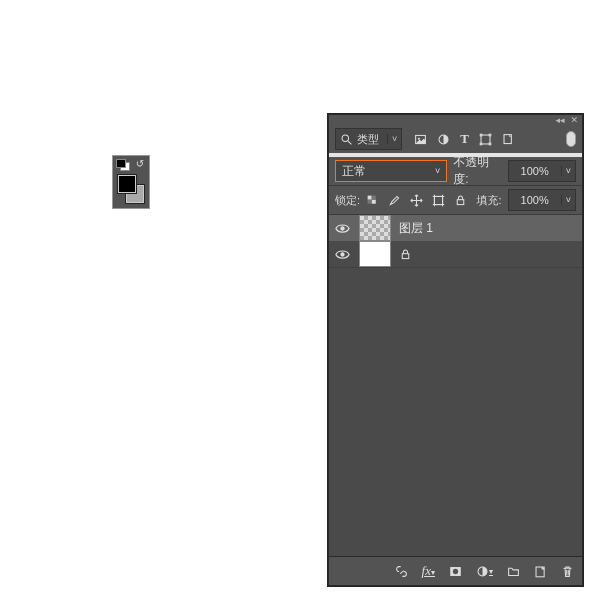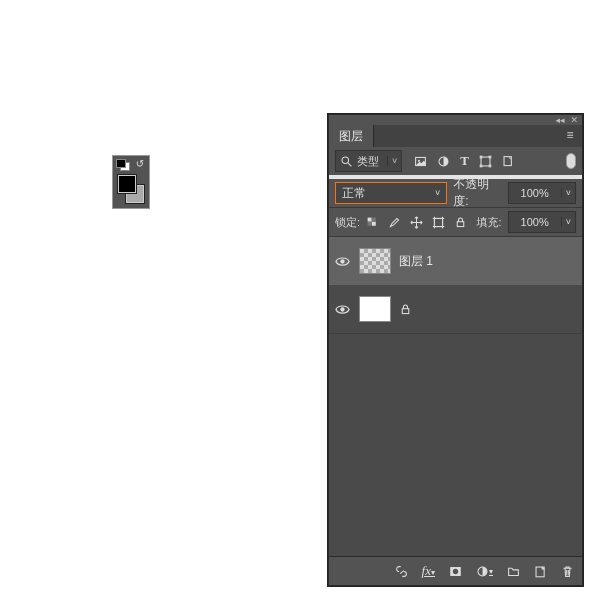--- a/index.html
+++ b/index.html
@@ -224,21 +224,21 @@
     color: #ddd;
   }
   .lock-icons { display: flex; gap: 9px; align-items: center; color: #ddd; font-size: 12px; }
   .fill-label { margin-left: auto; }
   .layers-list {
     flex: 1 1 auto;
     background: #4a4a4a;
     overflow: hidden;
   }
   .layer-row {
-    height: 48px;
+    height: 26px;
     display: flex;
     align-items: center;
     padding: 0 6px;
     gap: 8px;
     color: #e6e6e6;
     font-size: 12px;
   }
   .layer-row.selected {
     background: #636363;
   }
@@ -308,24 +308,20 @@
     <div class="swatch-bg-main" title="#aaaaaa"></div>
     <div class="swatch-fg-main" title="#000000"></div>
   </div>
 </div>
 
 <div class="layers-panel">
   <div class="panel-topstrip">
     <span>◂◂</span>
     <span>✕</span>
   </div>
-  <div class="panel-tabs">
-    <div class="panel-tab">图层</div>
-    <div class="panel-menu-btn">≡</div>
-  </div>
 
   <div class="filter-row">
     <div class="type-filter">
       <span class="si">
         <svg class="icon" viewBox="0 0 16 16">
             <circle cx="6.5" cy="6.5" r="4"></circle>
             <line x1="10" y1="10" x2="14" y2="14"></line>
           </svg>
       </span>
       <span>类型</span>

